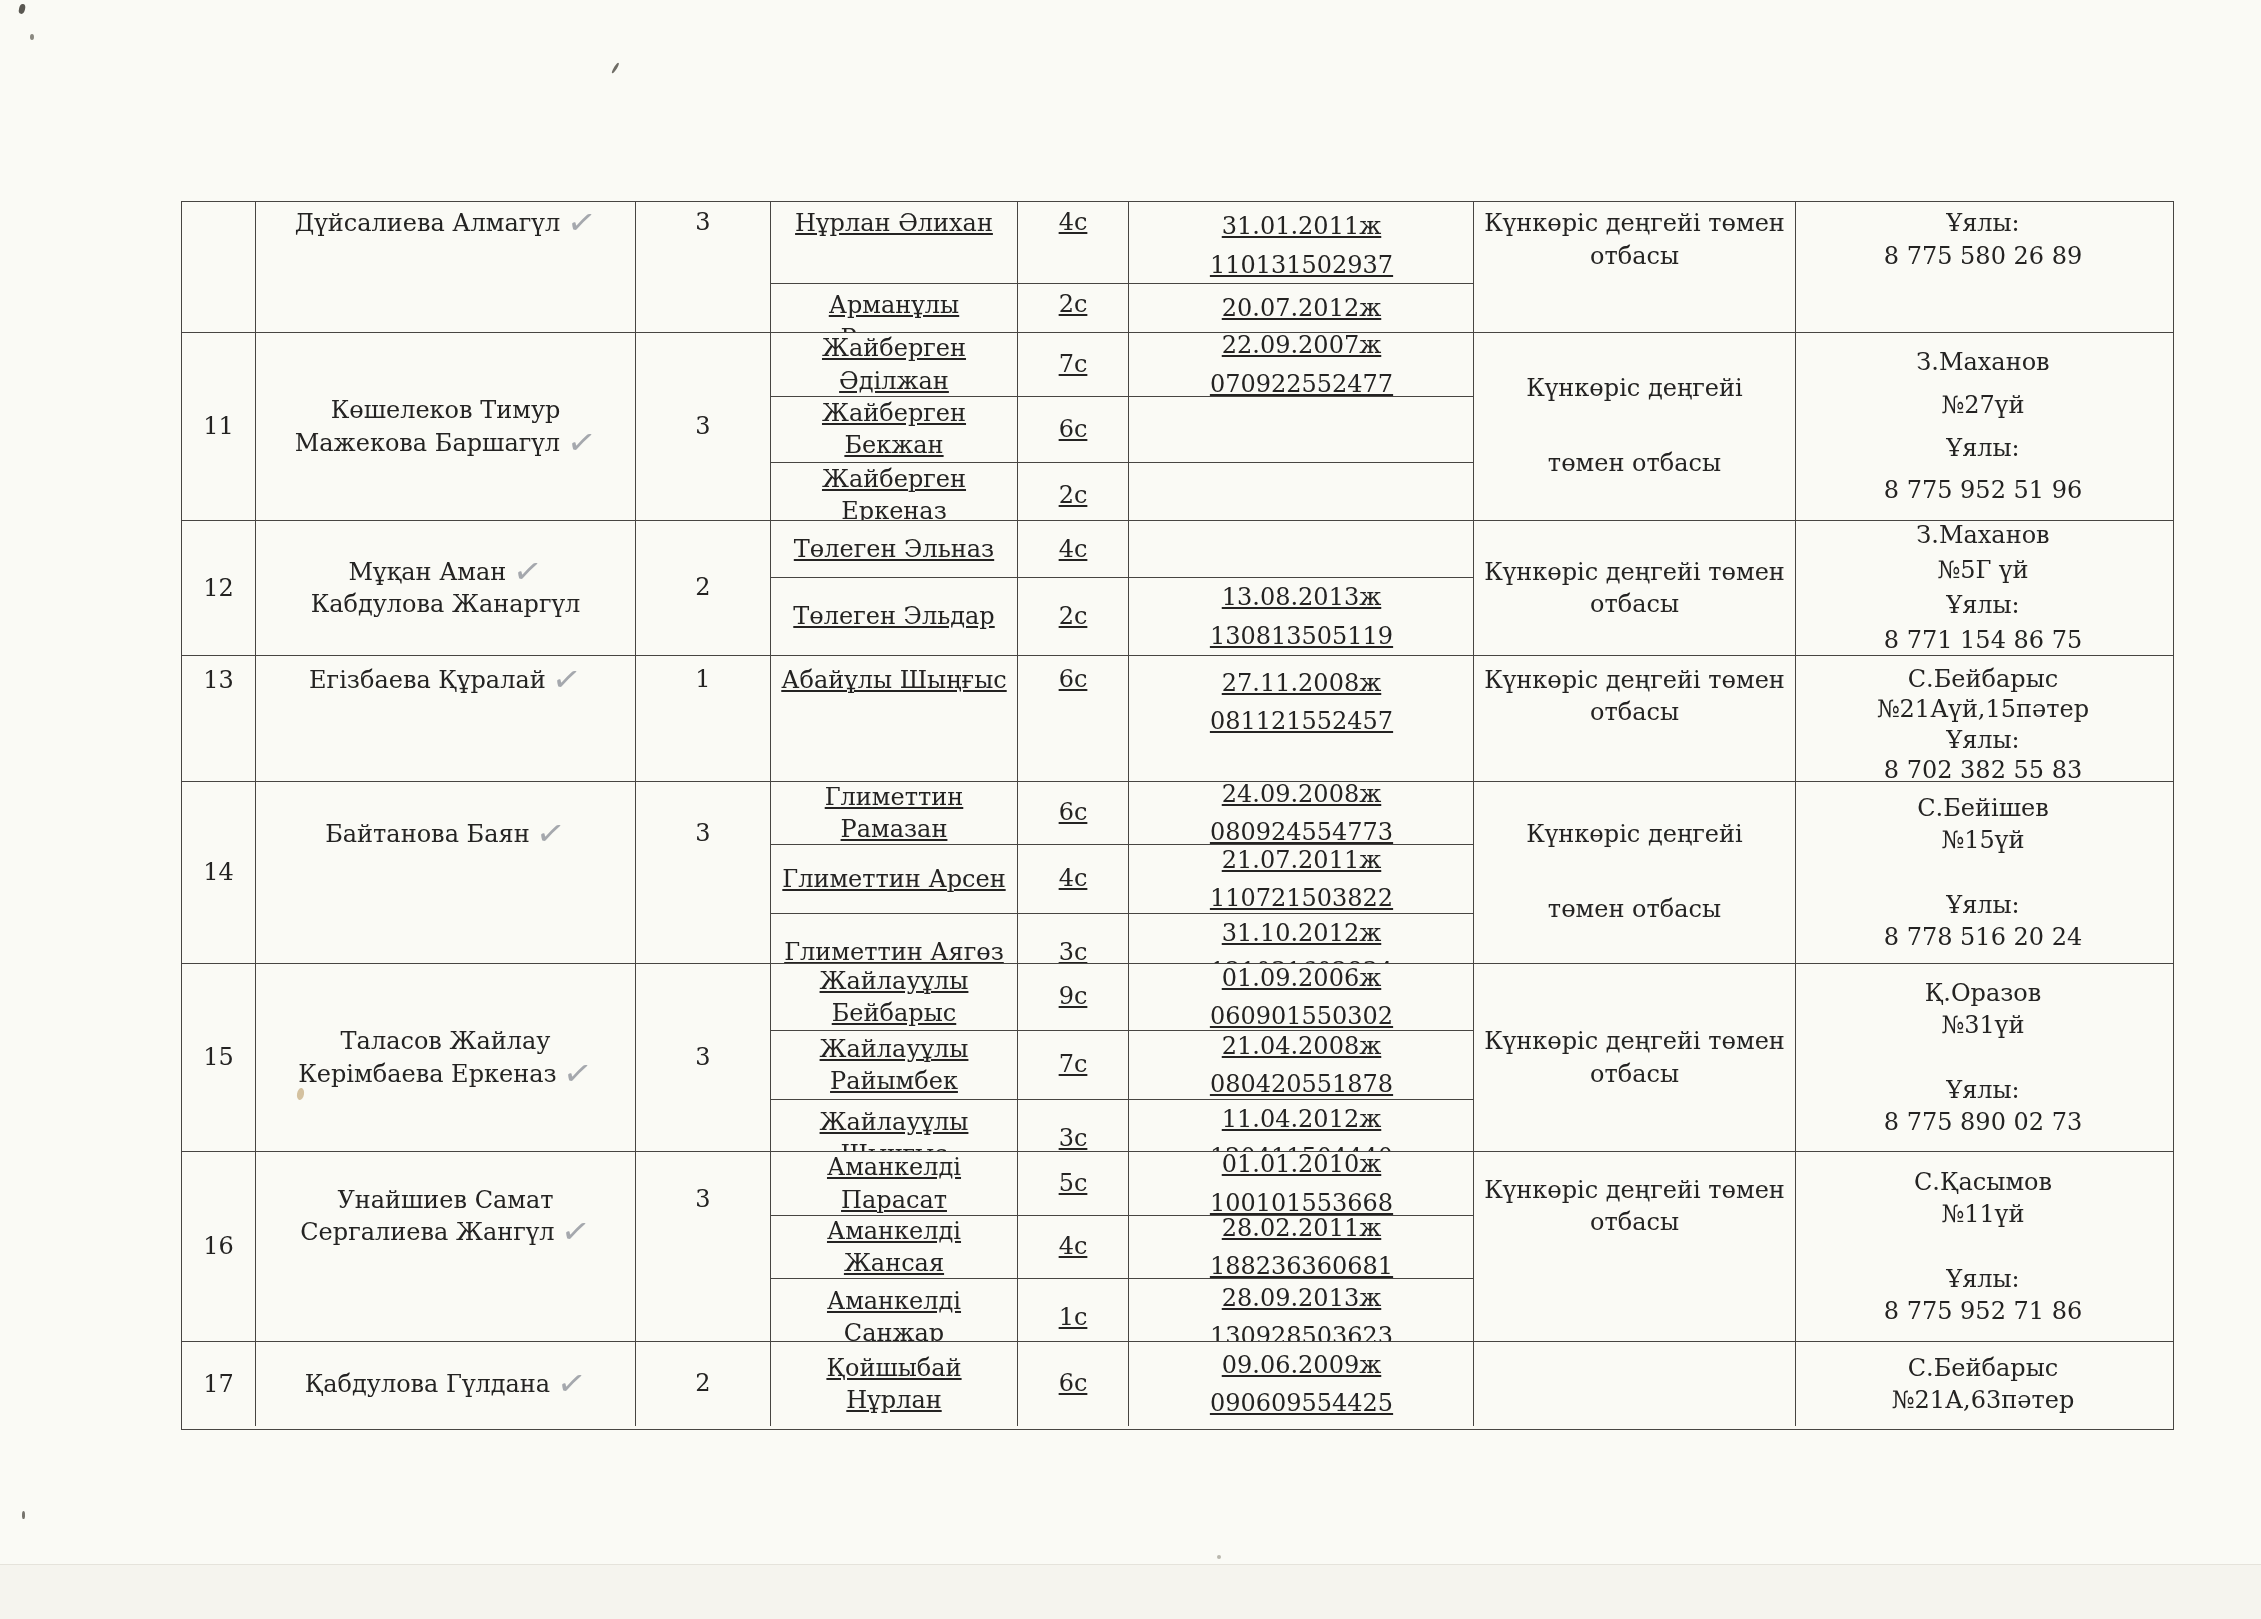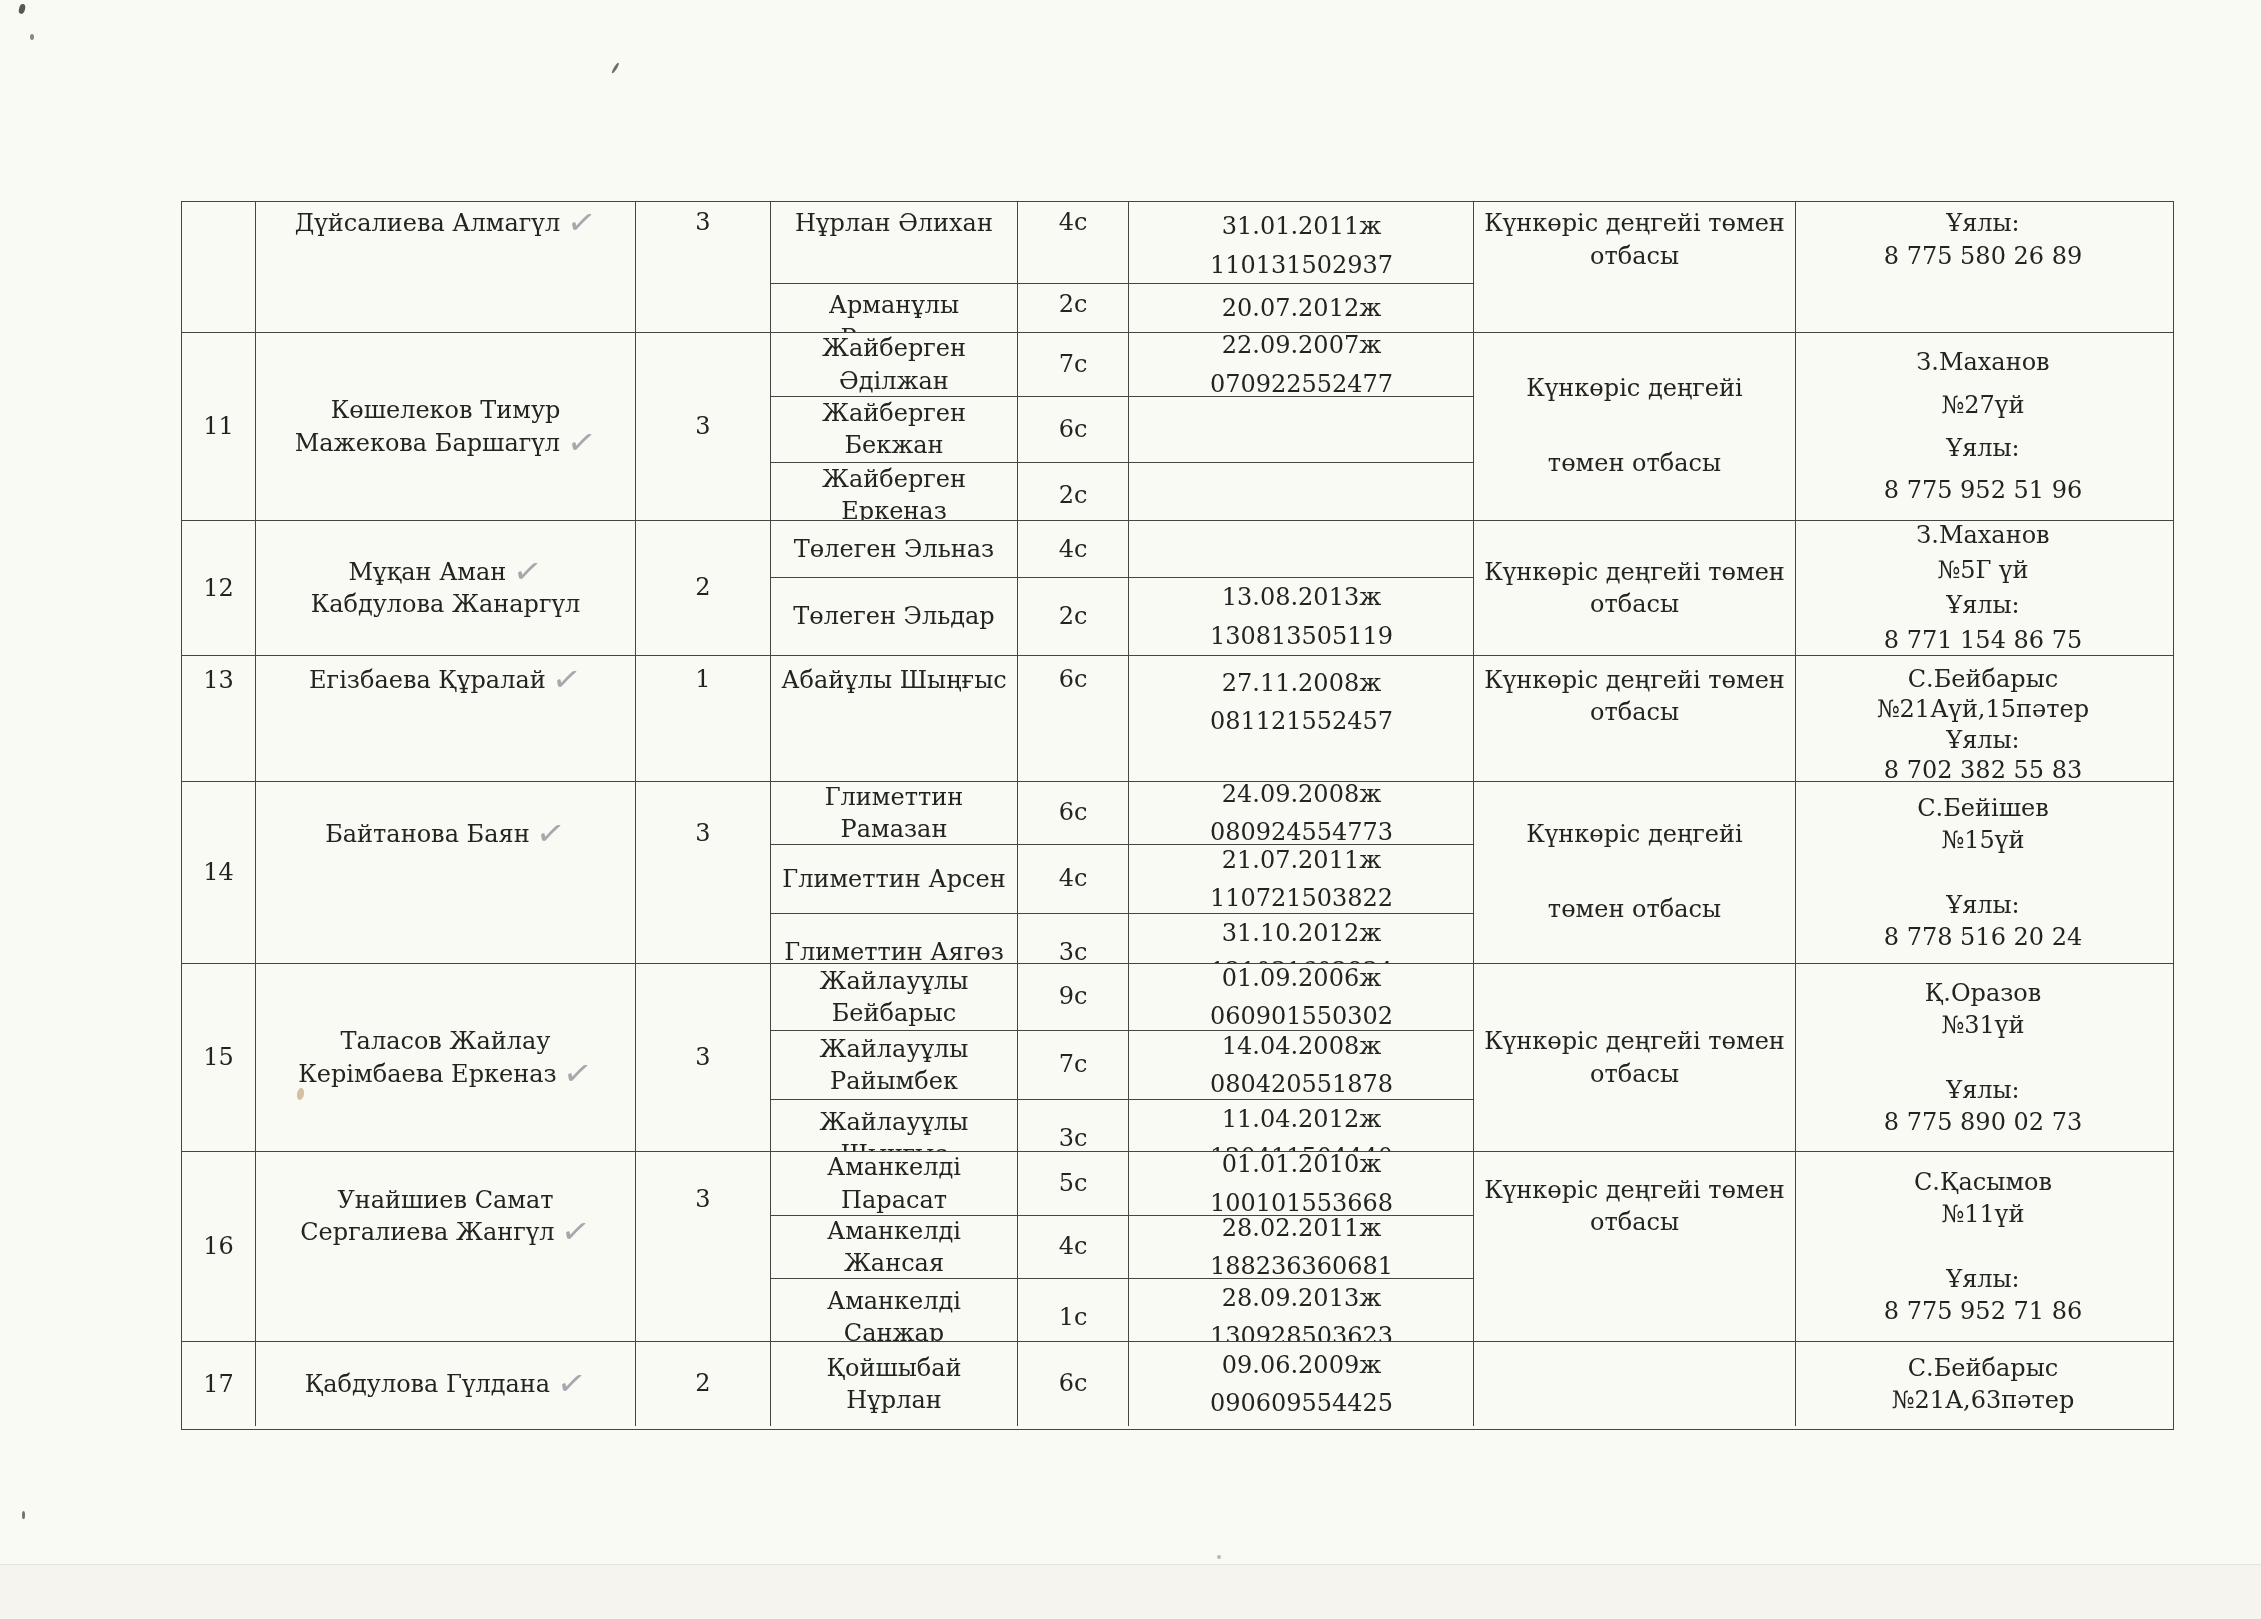--- a/index.html
+++ b/index.html
@@ -37,21 +37,21 @@
     grid-template-columns:74px 380px 135px 703px 322px 374px;
     border-bottom:1.9px solid var(--line);
   }
   .frow:last-child{border-bottom:none;}
   .cell{
     display:flex;flex-direction:column;align-items:center;justify-content:center;
     text-align:center;overflow:hidden;
     font-size:24px;line-height:1.3;
   }
   .c-num,.c-parent,.c-count,.c-children,.c-status{border-right:1.9px solid var(--line);}
-  .c-children{display:flex;flex-direction:column;overflow:hidden;}
+  .c-children{display:flex;flex-direction:column;overflow:hidden;text-decoration:underline;}
   .crow{
     display:grid;
     grid-template-columns:247px 111px 345px;
     border-bottom:1.9px solid var(--line);
   }
   .crow:last-child{border-bottom:none;flex:1 1 auto;}
   .c-cname,.c-grade{border-right:1.9px solid var(--line);}
   .pre{white-space:pre-line;line-height:1.35;}
   .birth-line{line-height:1.6;}
   .check{
@@ -358,21 +358,21 @@
       </div>
       <div class="crow" style="height:69px">
         <div class="cell c-cname">
             <span class="pre">Жайлауұлы
 Райымбек</span>
           </div>
         <div class="cell c-grade">
             <span>7с</span>
           </div>
         <div class="cell c-birth">
-            <div class="birth-line">14.04.2008ж</div>
+            <div class="birth-line">21.04.2008ж</div>
             <div class="birth-line">080420551878</div>
           </div>
       </div>
       <div class="crow">
         <div class="cell c-cname">
             <span class="pre">Жайлауұлы
 Шыңғыс</span>
           </div>
         <div class="cell c-grade">
             <span>3с</span>

